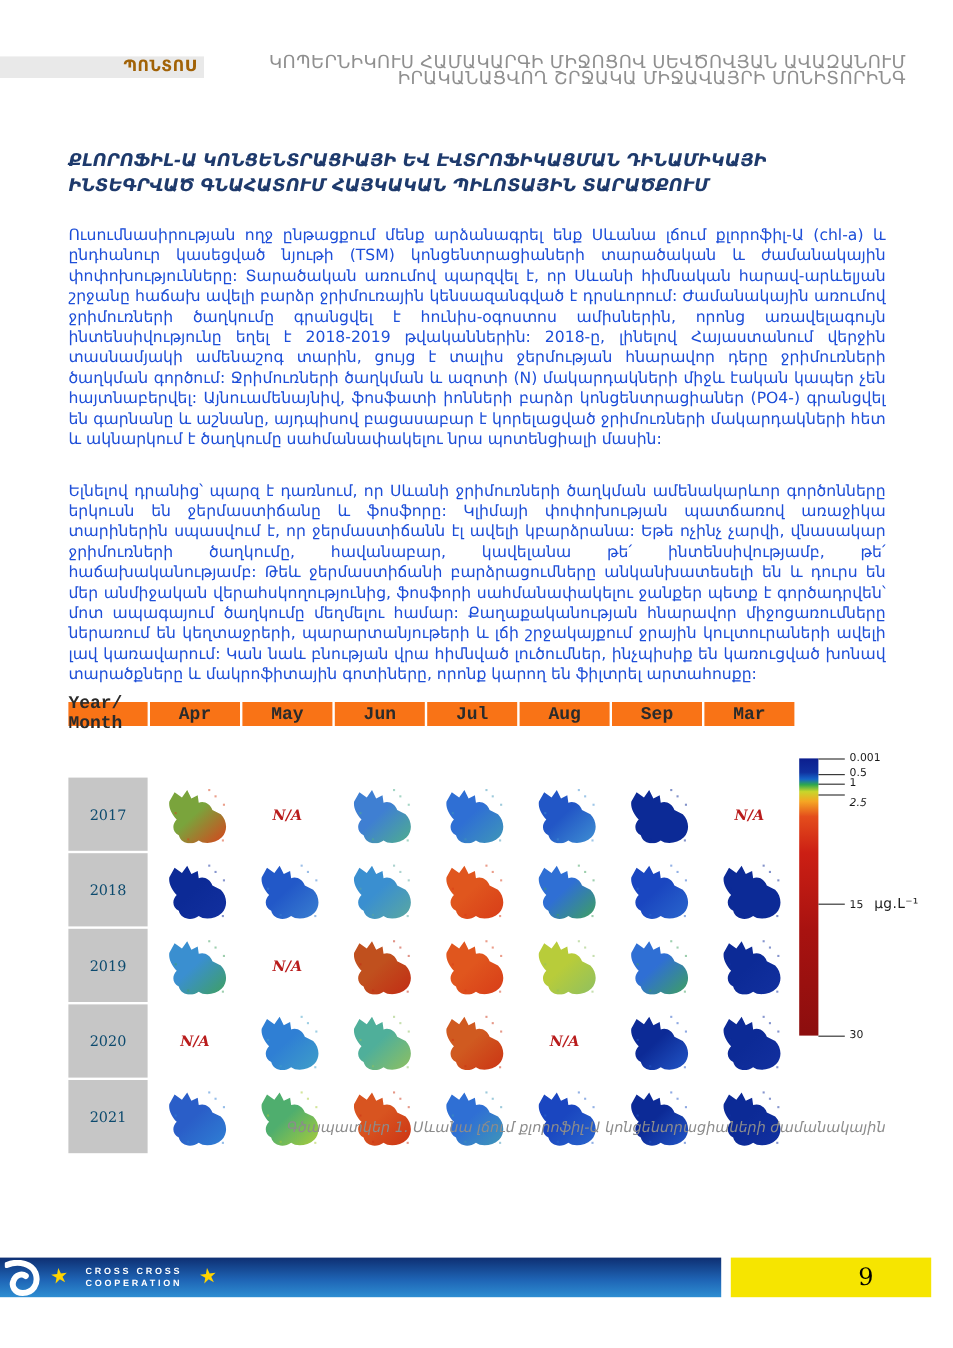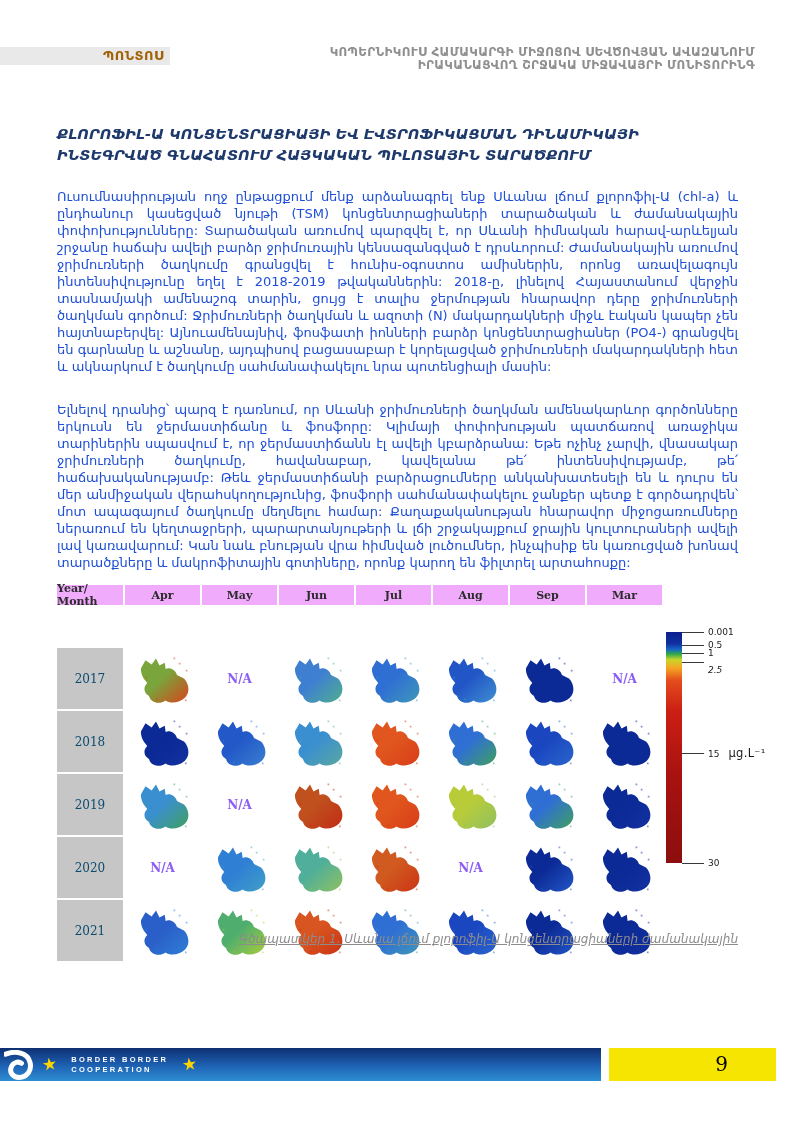--- a/index.html
+++ b/index.html
@@ -4,55 +4,55 @@
 <style>
   html,body{margin:0;padding:0;background:#ffffff;}
   .page{position:relative;width:794px;height:1123px;background:#ffffff;overflow:hidden;
         font-family:"DejaVu Sans",sans-serif;}
 
   
   .ptag{position:absolute;left:0;top:47px;width:170px;height:18px;background:#e9e9e9;
         color:#a16207;font-weight:bold;font-size:13px;line-height:18px;text-align:right;
         padding-right:6px;box-sizing:border-box;letter-spacing:0.5px;}
   .hdr-right{position:absolute;right:39px;top:46px;text-align:right;color:#8f8f8f;
-        font-size:12px;font-weight:bold;line-height:13px;letter-spacing:0.3px;}
+        font-size:15px;font-weight:normal;line-height:13px;letter-spacing:0.3px;}
 
   
   .content{position:absolute;left:57px;top:124px;width:681px;}
   .title{color:#1e3a6c;font-weight:bold;font-size:14.5px;line-height:21px;margin:0;font-style:italic;}
   .body-p{color:#1d4ed8;font-size:13px;line-height:17px;text-align:justify;margin:0;}
   .p1{margin-top:22px;}
   .p2{margin-top:26px;}
 
   
   .fig-grid{position:absolute;left:57px;top:585px;display:grid;
         grid-template-columns:66px repeat(7,75px);grid-auto-rows:61px;gap:2px;
         font-family:"DejaVu Serif",serif;}
-  .hcell{background:#f0abfc;color:#2b2b2b;font-size:11px;font-weight:600;height:20px;
-        display:flex;align-items:center;justify-content:center;}
+  .hcell{background:#f97316;color:#2b2b2b;font-size:15px;font-weight:600;height:20px;
+        display:flex;align-items:center;justify-content:center;font-family:Liberation Mono, monospace;}
   .ycell{background:#c6c6c6;color:#0c4a6e;font-size:12px;font-weight:400;
         display:flex;align-items:center;justify-content:center;}
   .mcell{background:#ffffff;display:flex;align-items:center;justify-content:center;}
-  .na{color:#8b5cf6;font-size:12px;font-weight:600;}
+  .na{color:#b91c1c;font-size:12px;font-weight:600;font-style:italic;}
   .lake{width:56px;height:49px;}
 
   
   .cbar{position:absolute;left:666px;top:632px;width:16px;height:231px;
         background:linear-gradient(to bottom,
           #0c1e8e 0%, #10309f 5%, #1565c8 7.5%, #2ea84d 9.5%, #c8d62b 12%,
           #f5a623 15.5%, #e44d1c 21%, #cc1f14 34%, #a81210 62%, #8c0e0e 100%);}
   .cbar-ticks{position:absolute;left:682px;top:632px;width:110px;height:231px;}
   .tickline{position:absolute;left:0;width:22px;border-top:1px solid #3a3a3a;}
   .ticklabel{position:absolute;left:26px;transform:translateY(-50%);font-size:9px;color:#1a1a1a;
         white-space:nowrap;}
   .tickunit{font-size:11.5px;color:#1a1a1a;margin-left:9px;letter-spacing:0.3px;}
 
   
   .caption{position:absolute;left:57px;top:931px;width:681px;text-align:right;
-        font-style:italic;color:#8c8c8c;font-size:12px;line-height:16px;text-decoration:underline;}
+        font-style:italic;color:#8c8c8c;font-size:12px;line-height:16px;}
 
   
   .fbar{position:absolute;left:0;top:1048px;width:601px;height:33px;
         background:linear-gradient(180deg,#0e2f72 0%,#1e63b4 55%,#2e8ed2 100%);
         display:flex;align-items:center;}
   .swirl{width:30px;height:30px;margin-left:4px;}
   .star{color:#ffd400;font-size:17px;line-height:17px;transform:rotate(-8deg);}
   .star1{margin-left:8px;}
   .star2{margin-left:14px;}
   .fbar-text{margin-left:14px;color:#ffffff;font-family:"Liberation Sans",sans-serif;
@@ -728,20 +728,20 @@
   <div class="caption">
     <div>Գծապատկեր 1. Սևանա լճում քլորոֆիլ-Ա կոնցենտրացիաների ժամանակային</div>
   </div>
 
   <div class="fbar">
     <svg class="swirl" viewBox="0 0 36 36">
       <path d="M2,5 C14,0 28,4 31,14 C34,24 28,33 18,33 C10,33 6,26 9,20 C11,15 17,13 21,16" fill="none" stroke="#ffffff" stroke-width="6" stroke-linecap="round"></path>
     </svg>
     <span class="star star1">★</span>
     <div class="fbar-text">
-      <div>BORDER BORDER</div>
+      <div>CROSS CROSS</div>
       <div>COOPERATION</div>
     </div>
     <span class="star star2">★</span>
   </div>
   <div class="pagenum-box">9</div>
 
 </div>
 
 </body></html>

